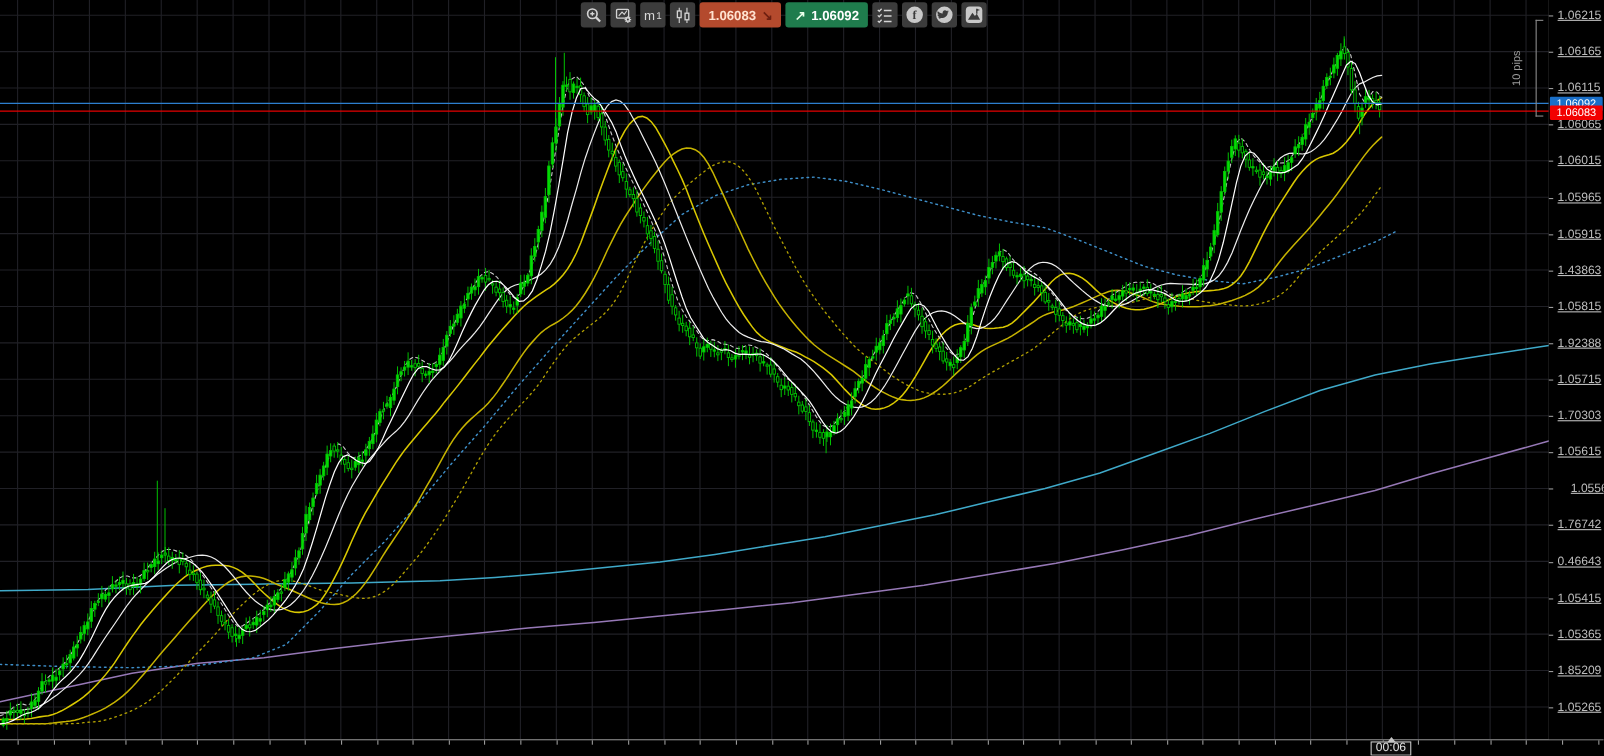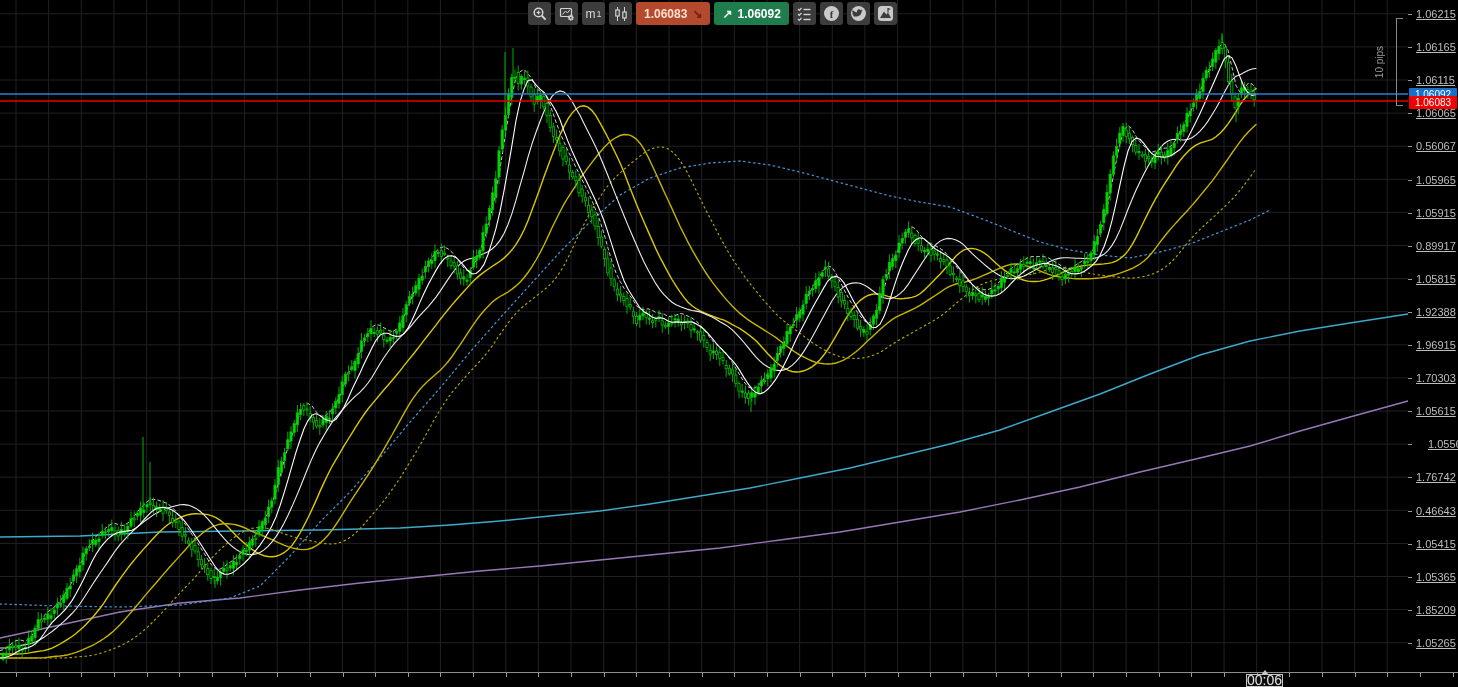--- a/index.html
+++ b/index.html
@@ -36,21 +36,21 @@
   .tf-btn{color:#d8d8d8;font-size:12px;}
   .tf-btn .tf-sub{font-size:9px;vertical-align:sub;margin-left:1px;}
   .trade-badge{height:23px;border-radius:3px;display:flex;align-items:center;gap:5px;
     padding:0 8px;font-size:12px;font-weight:bold;cursor:pointer;flex:none;}
   .trade-badge.sell{background:#b44a2d;color:#ffe2d0;}
   .trade-badge.sell .arrow{color:#6d1f10;font-weight:bold;}
   .trade-badge.buy{background:#1f7c4d;color:#ffffff;}
   .trade-badge.buy .arrow{color:#eaffea;font-weight:bold;}
   
   .time-tip{position:absolute;left:1246px;top:674px;width:37px;height:13px;background:#0c0c0c;
-    border:1px solid #c6c6c6;color:#e3e3e3;font-size:14px;line-height:11px;text-align:center;z-index:5;}
+    border:1px solid #c6c6c6;color:#e3e3e3;font-size:11px;line-height:11px;text-align:center;z-index:5;}
   .time-tip .caret{position:absolute;left:50%;top:-5px;transform:translateX(-50%);
     width:0;height:0;border-left:4px solid transparent;border-right:4px solid transparent;
     border-bottom:5px solid #c6c6c6;}
 </style>
 </head>
 <body>
 
 <div class="screen">
 
   <svg id="chart-svg" width="1458" height="687">
@@ -930,33 +930,33 @@
   <div class="axis-hline"></div>
   <div class="y-axis" id="y-axis">
       <span class="y-label" style="top: 14px;">1.06215</span>
       <div class="y-tick" style="top: 14px;"></div>
       <span class="y-label" style="top: 47.1px;">1.06165</span>
       <div class="y-tick" style="top: 47.1px;"></div>
       <span class="y-label" style="top: 80.2px;">1.06115</span>
       <div class="y-tick" style="top: 80.2px;"></div>
       <span class="y-label" style="top: 113.3px;">1.06065</span>
       <div class="y-tick" style="top: 113.3px;"></div>
-      <span class="y-label" style="top: 146.4px;">0.56067</span>
+      <span class="y-label" style="top: 146.4px;">1.06015</span>
       <div class="y-tick" style="top: 146.4px;"></div>
       <span class="y-label" style="top: 179.5px;">1.05965</span>
       <div class="y-tick" style="top: 179.5px;"></div>
       <span class="y-label" style="top: 212.6px;">1.05915</span>
       <div class="y-tick" style="top: 212.6px;"></div>
-      <span class="y-label" style="top: 245.7px;">0.89917</span>
+      <span class="y-label" style="top: 245.7px;">1.43863</span>
       <div class="y-tick" style="top: 245.7px;"></div>
       <span class="y-label" style="top: 278.8px;">1.05815</span>
       <div class="y-tick" style="top: 278.8px;"></div>
       <span class="y-label" style="top: 311.9px;">1.92388</span>
       <div class="y-tick" style="top: 311.9px;"></div>
-      <span class="y-label" style="top: 345px;">1.96915</span>
+      <span class="y-label" style="top: 345px;">1.05715</span>
       <div class="y-tick" style="top: 345px;"></div>
       <span class="y-label" style="top: 378.1px;">1.70303</span>
       <div class="y-tick" style="top: 378.1px;"></div>
       <span class="y-label" style="top: 411.2px;">1.05615</span>
       <div class="y-tick" style="top: 411.2px;"></div>
       <span class="y-label" style="top: 444px; margin-left: 12px;">1.05565</span>
       <div class="y-tick" style="top: 444.3px;"></div>
       <span class="y-label" style="top: 477.4px;">1.76742</span>
       <div class="y-tick" style="top: 477.4px;"></div>
       <span class="y-label" style="top: 510.5px;">0.46643</span>

